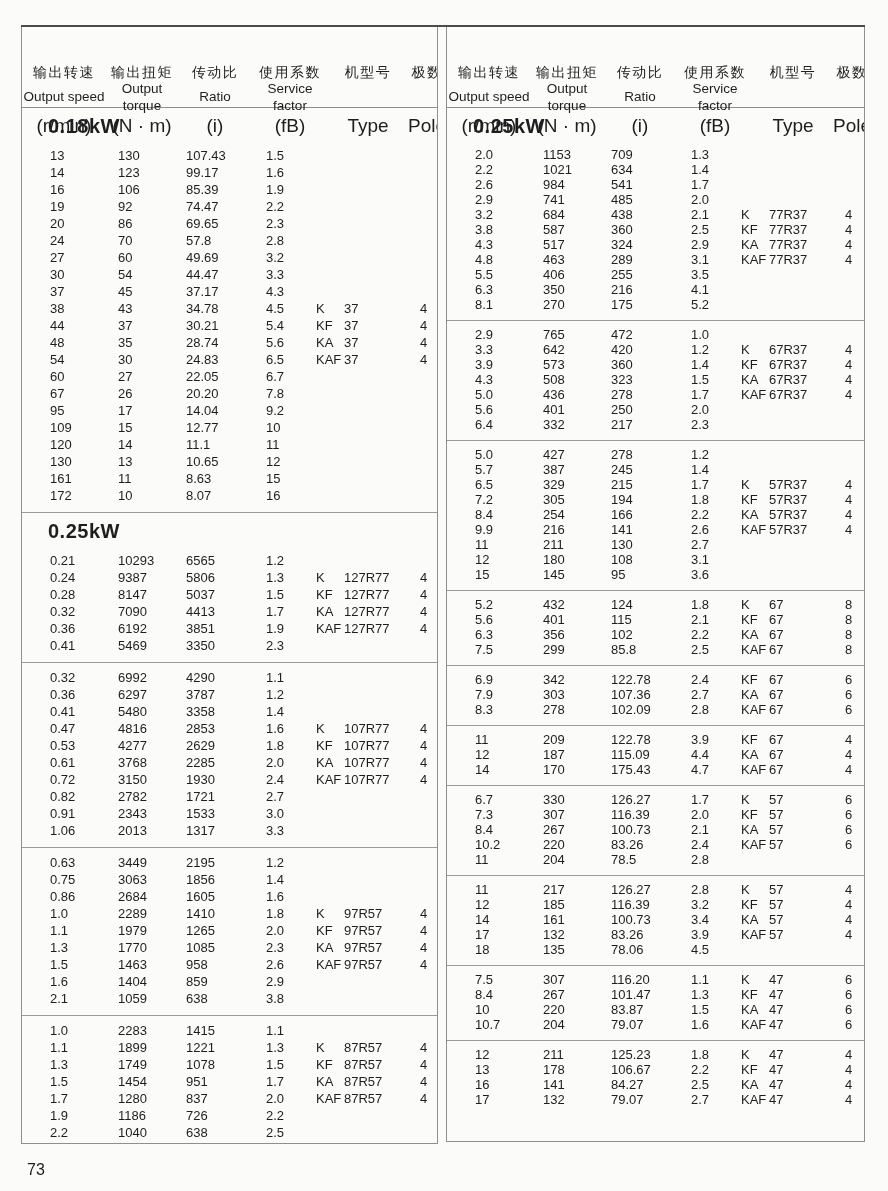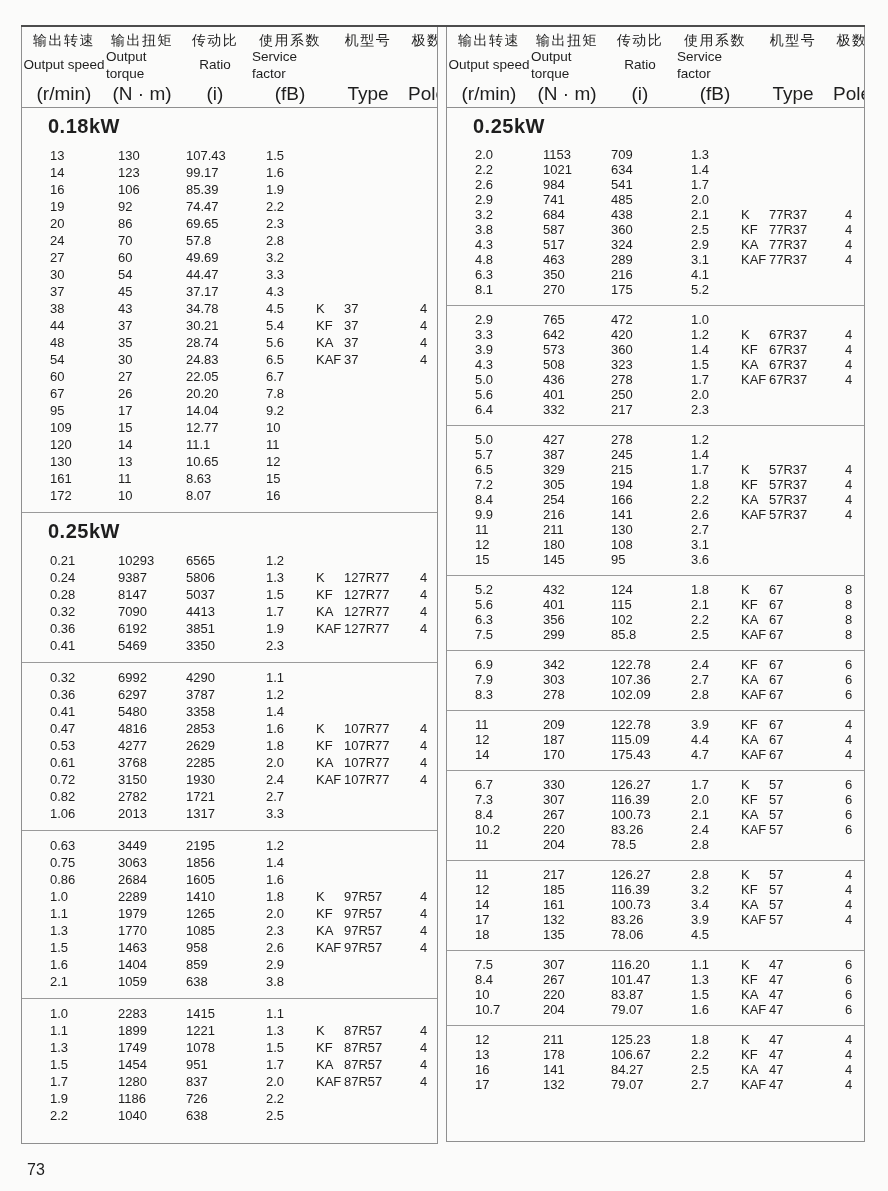--- a/index.html
+++ b/index.html
@@ -17,21 +17,21 @@
   }
   #t-left{left:21px;width:417px;height:1117px;}
   #t-right{left:446px;width:419px;height:1115px;}
 
   .thead{
     height:81px;box-sizing:border-box;border-bottom:1px solid #8f8f8f;
     display:grid;grid-template-columns:84px 72px 74px 76px 80px auto;
     padding:5px 0 4px 0;
   }
   .hc{display:flex;flex-direction:column;justify-content:space-between;align-items:center;
-      text-align:left;line-height:1.22;}
+      text-align:center;line-height:1.22;margin-top:32px;}
   .hc .zh{font-size:14px;letter-spacing:1.5px;white-space:nowrap;}
   .hc .en{font-size:13.5px;}
   .hc .unit{font-size:19px;white-space:nowrap;}
 
   .block{box-sizing:border-box;}
   .rule{border-top:1px solid #9a9a9a;}
   .title-block{font-size:20px;font-weight:bold;padding:7px 0 3px 26px;letter-spacing:.5px;line-height:23px;}
   .group{padding:6px 0 8px 0;--rh:15px;}
   #t-left .group{--rh:17px;}
   #t-left .block:nth-child(2){--rh:15.1px;}
@@ -365,20 +365,28 @@
         </div>
         <div class="row">
           <div class="cell c0">0.82</div>
           <div class="cell c1">2782</div>
           <div class="cell c2">1721</div>
           <div class="cell c3">2.7</div>
           <div class="cell c4"></div>
           <div class="cell c5"></div>
         </div>
         <div class="row">
+          <div class="cell c0">0.91</div>
+          <div class="cell c1">2343</div>
+          <div class="cell c2">1533</div>
+          <div class="cell c3">3.0</div>
+          <div class="cell c4"></div>
+          <div class="cell c5"></div>
+        </div>
+        <div class="row">
           <div class="cell c0">1.06</div>
           <div class="cell c1">2013</div>
           <div class="cell c2">1317</div>
           <div class="cell c3">3.3</div>
           <div class="cell c4"></div>
           <div class="cell c5"></div>
         </div>
       </div>
       <div class="block group rule">
         <div class="row">
@@ -603,20 +611,28 @@
           <div class="cell c4"><span class="tp">KA</span><span class="tm">77R37</span></div>
           <div class="cell c5">4</div>
         </div>
         <div class="row">
           <div class="cell c0">4.8</div>
           <div class="cell c1">463</div>
           <div class="cell c2">289</div>
           <div class="cell c3">3.1</div>
           <div class="cell c4"><span class="tp">KAF</span><span class="tm">77R37</span></div>
           <div class="cell c5">4</div>
+        </div>
+        <div class="row">
+          <div class="cell c0">5.5</div>
+          <div class="cell c1">406</div>
+          <div class="cell c2">255</div>
+          <div class="cell c3">3.5</div>
+          <div class="cell c4"></div>
+          <div class="cell c5"></div>
         </div>
         <div class="row">
           <div class="cell c0">6.3</div>
           <div class="cell c1">350</div>
           <div class="cell c2">216</div>
           <div class="cell c3">4.1</div>
           <div class="cell c4"></div>
           <div class="cell c5"></div>
         </div>
         <div class="row">

